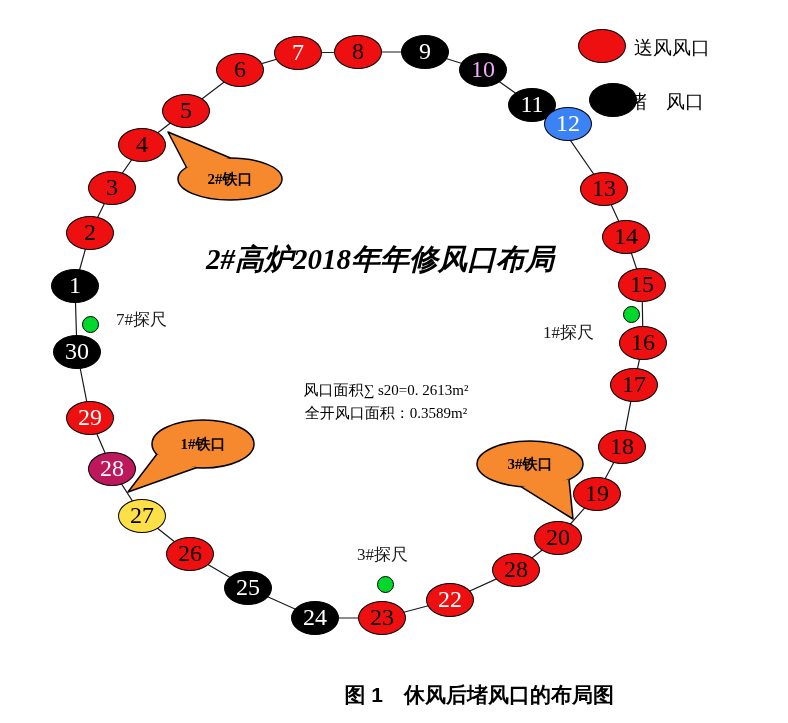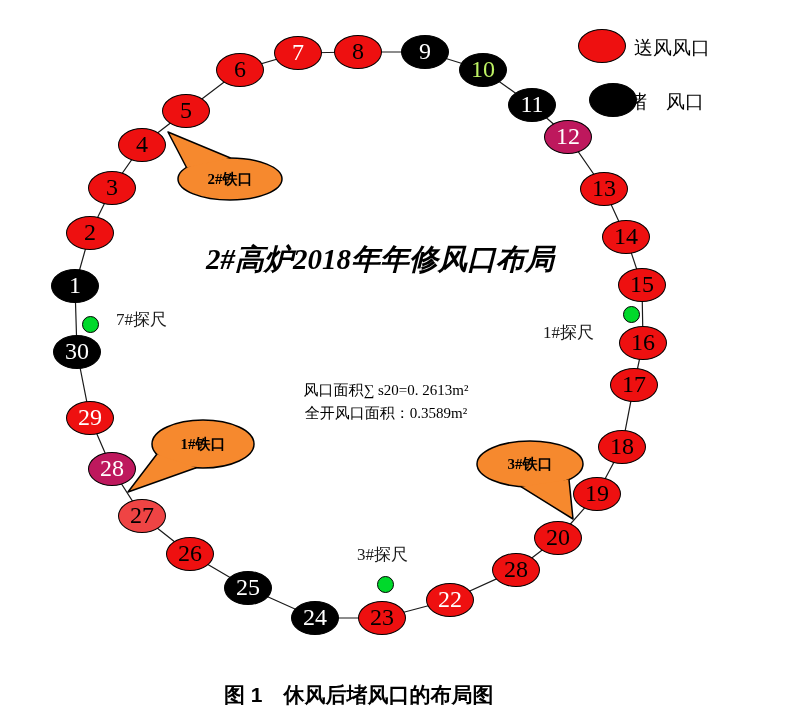--- a/index.html
+++ b/index.html
@@ -3,21 +3,21 @@
 <meta charset="utf-8">
 <style>
   html,body{margin:0;padding:0;background:#ffffff;}
   .stage{position:relative;width:788px;height:723px;background:#ffffff;overflow:hidden;
          font-family:"Liberation Serif", serif;}
   #svgLayer{position:absolute;left:0;top:0;z-index:0;}
   .figure-title{position:absolute;left:178px;top:240px;width:404px;text-align:center;
                 font-size:29px;font-weight:bold;font-style:italic;color:#000;z-index:1;white-space:nowrap;}
   .stats{position:absolute;left:260px;top:379px;width:252px;text-align:center;
          font-size:15px;line-height:23px;color:#000;z-index:1;}
-  .caption{position:absolute;left:224px;top:681px;width:390px;text-align:left;
+  .caption{position:absolute;left:224px;top:681px;width:390px;text-align:right;
            font-size:21px;font-weight:bold;color:#000;z-index:1;
            font-family:"Liberation Sans", sans-serif;white-space:nowrap;}
   .tuyere{position:absolute;width:48px;height:34px;box-sizing:border-box;
           border:1.5px solid #000;border-radius:50%;text-align:center;line-height:30px;
           font-size:24px;z-index:2;}
   .callout-label{position:absolute;transform:translate(-50%,-50%);font-weight:bold;font-size:15px;
                  color:#000;z-index:3;white-space:nowrap;font-family:Liberation Serif, serif;}
   .probe-dot{position:absolute;width:17px;height:17px;box-sizing:border-box;
              border:1px solid #000;border-radius:50%;z-index:4;}
   .probe-label{position:absolute;font-size:17px;color:#1a1a1a;z-index:4;white-space:nowrap;}
@@ -52,38 +52,38 @@
   <div id="tuyereLayer">
       <div class="tuyere" style="left: 51px; top: 269px; background: rgb(0, 0, 0); color: rgb(255, 255, 255);">1</div>
       <div class="tuyere" style="left: 66px; top: 216px; background: rgb(238, 16, 16); color: rgb(0, 0, 0);">2</div>
       <div class="tuyere" style="left: 88px; top: 171px; background: rgb(238, 16, 16); color: rgb(0, 0, 0);">3</div>
       <div class="tuyere" style="left: 118px; top: 128px; background: rgb(238, 16, 16); color: rgb(0, 0, 0);">4</div>
       <div class="tuyere" style="left: 162px; top: 94px; background: rgb(238, 16, 16); color: rgb(0, 0, 0);">5</div>
       <div class="tuyere" style="left: 216px; top: 53px; background: rgb(238, 16, 16); color: rgb(0, 0, 0);">6</div>
       <div class="tuyere" style="left: 274px; top: 36px; background: rgb(238, 16, 16); color: rgb(255, 255, 255);">7</div>
       <div class="tuyere" style="left: 334px; top: 35px; background: rgb(238, 16, 16); color: rgb(0, 0, 0);">8</div>
       <div class="tuyere" style="left: 401px; top: 35px; background: rgb(0, 0, 0); color: rgb(255, 255, 255);">9</div>
-      <div class="tuyere" style="left: 459px; top: 53px; background: rgb(0, 0, 0); color: #bef264;">10</div>
+      <div class="tuyere" style="left: 459px; top: 53px; background: rgb(0, 0, 0); color: #f0abfc;">10</div>
       <div class="tuyere" style="left: 508px; top: 88px; background: rgb(0, 0, 0); color: rgb(255, 255, 255);">11</div>
-      <div class="tuyere" style="left: 544px; top: 120px; background: #be185d; color: rgb(255, 255, 255);">12</div>
+      <div class="tuyere" style="left: 544px; top: 107px; background: #3b82f6; color: rgb(255, 255, 255);">12</div>
       <div class="tuyere" style="left: 580px; top: 172px; background: rgb(238, 16, 16); color: rgb(0, 0, 0);">13</div>
       <div class="tuyere" style="left: 602px; top: 220px; background: rgb(238, 16, 16); color: rgb(0, 0, 0);">14</div>
       <div class="tuyere" style="left: 618px; top: 268px; background: rgb(238, 16, 16); color: rgb(0, 0, 0);">15</div>
       <div class="tuyere" style="left: 619px; top: 326px; background: rgb(238, 16, 16); color: rgb(0, 0, 0);">16</div>
       <div class="tuyere" style="left: 610px; top: 368px; background: rgb(238, 16, 16); color: rgb(0, 0, 0);">17</div>
       <div class="tuyere" style="left: 598px; top: 430px; background: rgb(238, 16, 16); color: rgb(0, 0, 0);">18</div>
       <div class="tuyere" style="left: 573px; top: 477px; background: rgb(238, 16, 16); color: rgb(0, 0, 0);">19</div>
       <div class="tuyere" style="left: 534px; top: 521px; background: rgb(238, 16, 16); color: rgb(0, 0, 0);">20</div>
       <div class="tuyere" style="left: 492px; top: 553px; background: rgb(238, 16, 16); color: rgb(0, 0, 0);">28</div>
       <div class="tuyere" style="left: 426px; top: 583px; background: rgb(238, 16, 16); color: rgb(255, 255, 255);">22</div>
       <div class="tuyere" style="left: 358px; top: 601px; background: rgb(238, 16, 16); color: rgb(0, 0, 0);">23</div>
       <div class="tuyere" style="left: 291px; top: 601px; background: rgb(0, 0, 0); color: rgb(255, 255, 255);">24</div>
       <div class="tuyere" style="left: 224px; top: 571px; background: rgb(0, 0, 0); color: rgb(255, 255, 255);">25</div>
       <div class="tuyere" style="left: 166px; top: 537px; background: rgb(238, 16, 16); color: rgb(0, 0, 0);">26</div>
-      <div class="tuyere" style="left: 118px; top: 499px; background: #ef4444; color: rgb(0, 0, 0);">27</div>
+      <div class="tuyere" style="left: 118px; top: 499px; background: #fde047; color: rgb(0, 0, 0);">27</div>
       <div class="tuyere" style="left: 88px; top: 452px; background: #be185d; color: rgb(255, 255, 255);">28</div>
       <div class="tuyere" style="left: 66px; top: 401px; background: rgb(238, 16, 16); color: rgb(255, 255, 255);">29</div>
       <div class="tuyere" style="left: 53px; top: 335px; background: rgb(0, 0, 0); color: rgb(255, 255, 255);">30</div>
     </div>
   <div id="calloutLayer">
       <div class="callout-label" style="left: 230px; top: 179px;">2#铁口</div>
       <div class="callout-label" style="left: 203px; top: 444px;">1#铁口</div>
       <div class="callout-label" style="left: 530px; top: 464px;">3#铁口</div>
     </div>
   <div id="probeLayer">

